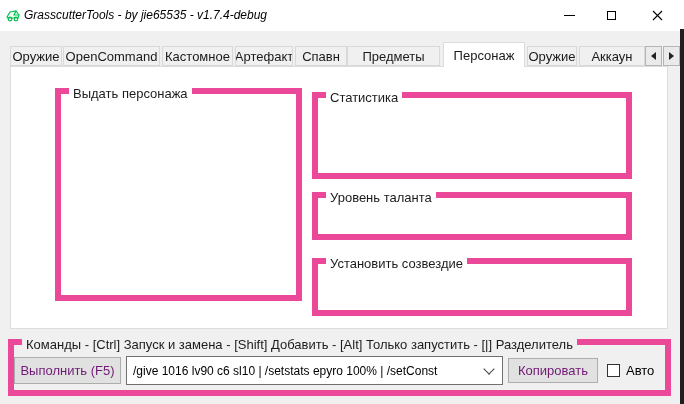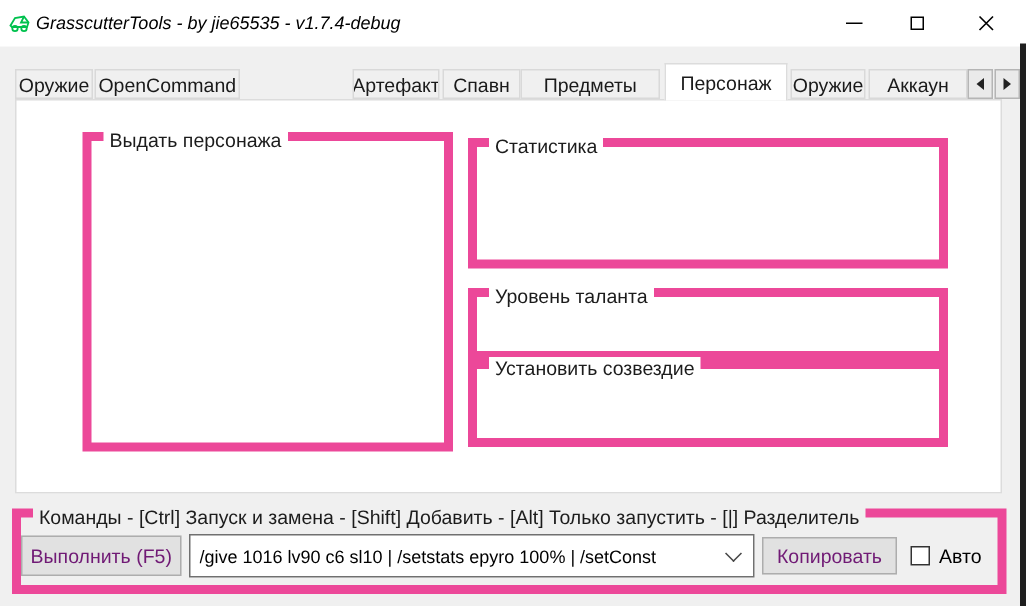--- a/index.html
+++ b/index.html
@@ -87,20 +87,21 @@
     </div>
     <div class="capbtn" style="left:638px;">
       <svg width="11" height="11" viewBox="0 0 11 11">
         <path d="M1 1 L10 10 M10 1 L1 10" stroke="#000" stroke-width="1.1"></path>
       </svg>
     </div>
   </div>
 
   <div class="tab" style="left:10px;width:52px;">Оружие</div>
   <div class="tab" style="left:63px;width:97px;">OpenCommand</div>
+  <div class="tab" style="left:162px;width:71px;">Кастомное</div>
   <div class="tab" style="left:235px;width:58px;">Артефакт</div>
   <div class="tab" style="left:295px;width:52px;">Спавн</div>
   <div class="tab" style="left:347px;width:93px;">Предметы</div>
   <div class="tab active" style="left:443px;width:82px;">Персонаж</div>
   <div class="tab" style="left:527px;width:50px;">Оружие</div>
   <div class="tab" style="left:579px;width:66px;">Аккаун</div>
   <div class="tabscroll" style="left:645px;">
     <span class="tri-l"></span>
   </div>
   <div class="tabscroll" style="left:663px;">
@@ -200,21 +201,21 @@
       <div>
           <span class="tri-dn"></span>
         </div>
     </div>
   </div>
   <span class="link" style="left:424px;top:210px;">все</span>
   <span class="link" style="left:482px;top:210px;">Обычная атака</span>
   <span class="link" style="left:592px;top:210px;">Q</span>
   <span class="link" style="left:617px;top:210px;">E</span>
 
-  <div class="groupbox" style="left:312px;top:240px;width:320px;height:58px;">
+  <div class="groupbox" style="left:312px;top:258px;width:320px;height:58px;">
     <span class="gb-label">Установить созвездие</span>
   </div>
   <div class="numeric" style="left:343px;top:267px;width:66px;height:23px;">
     <span class="val">1</span>
     <div class="spin">
       <div>
           <span class="tri-up"></span>
         </div>
       <div>
           <span class="tri-dn"></span>

